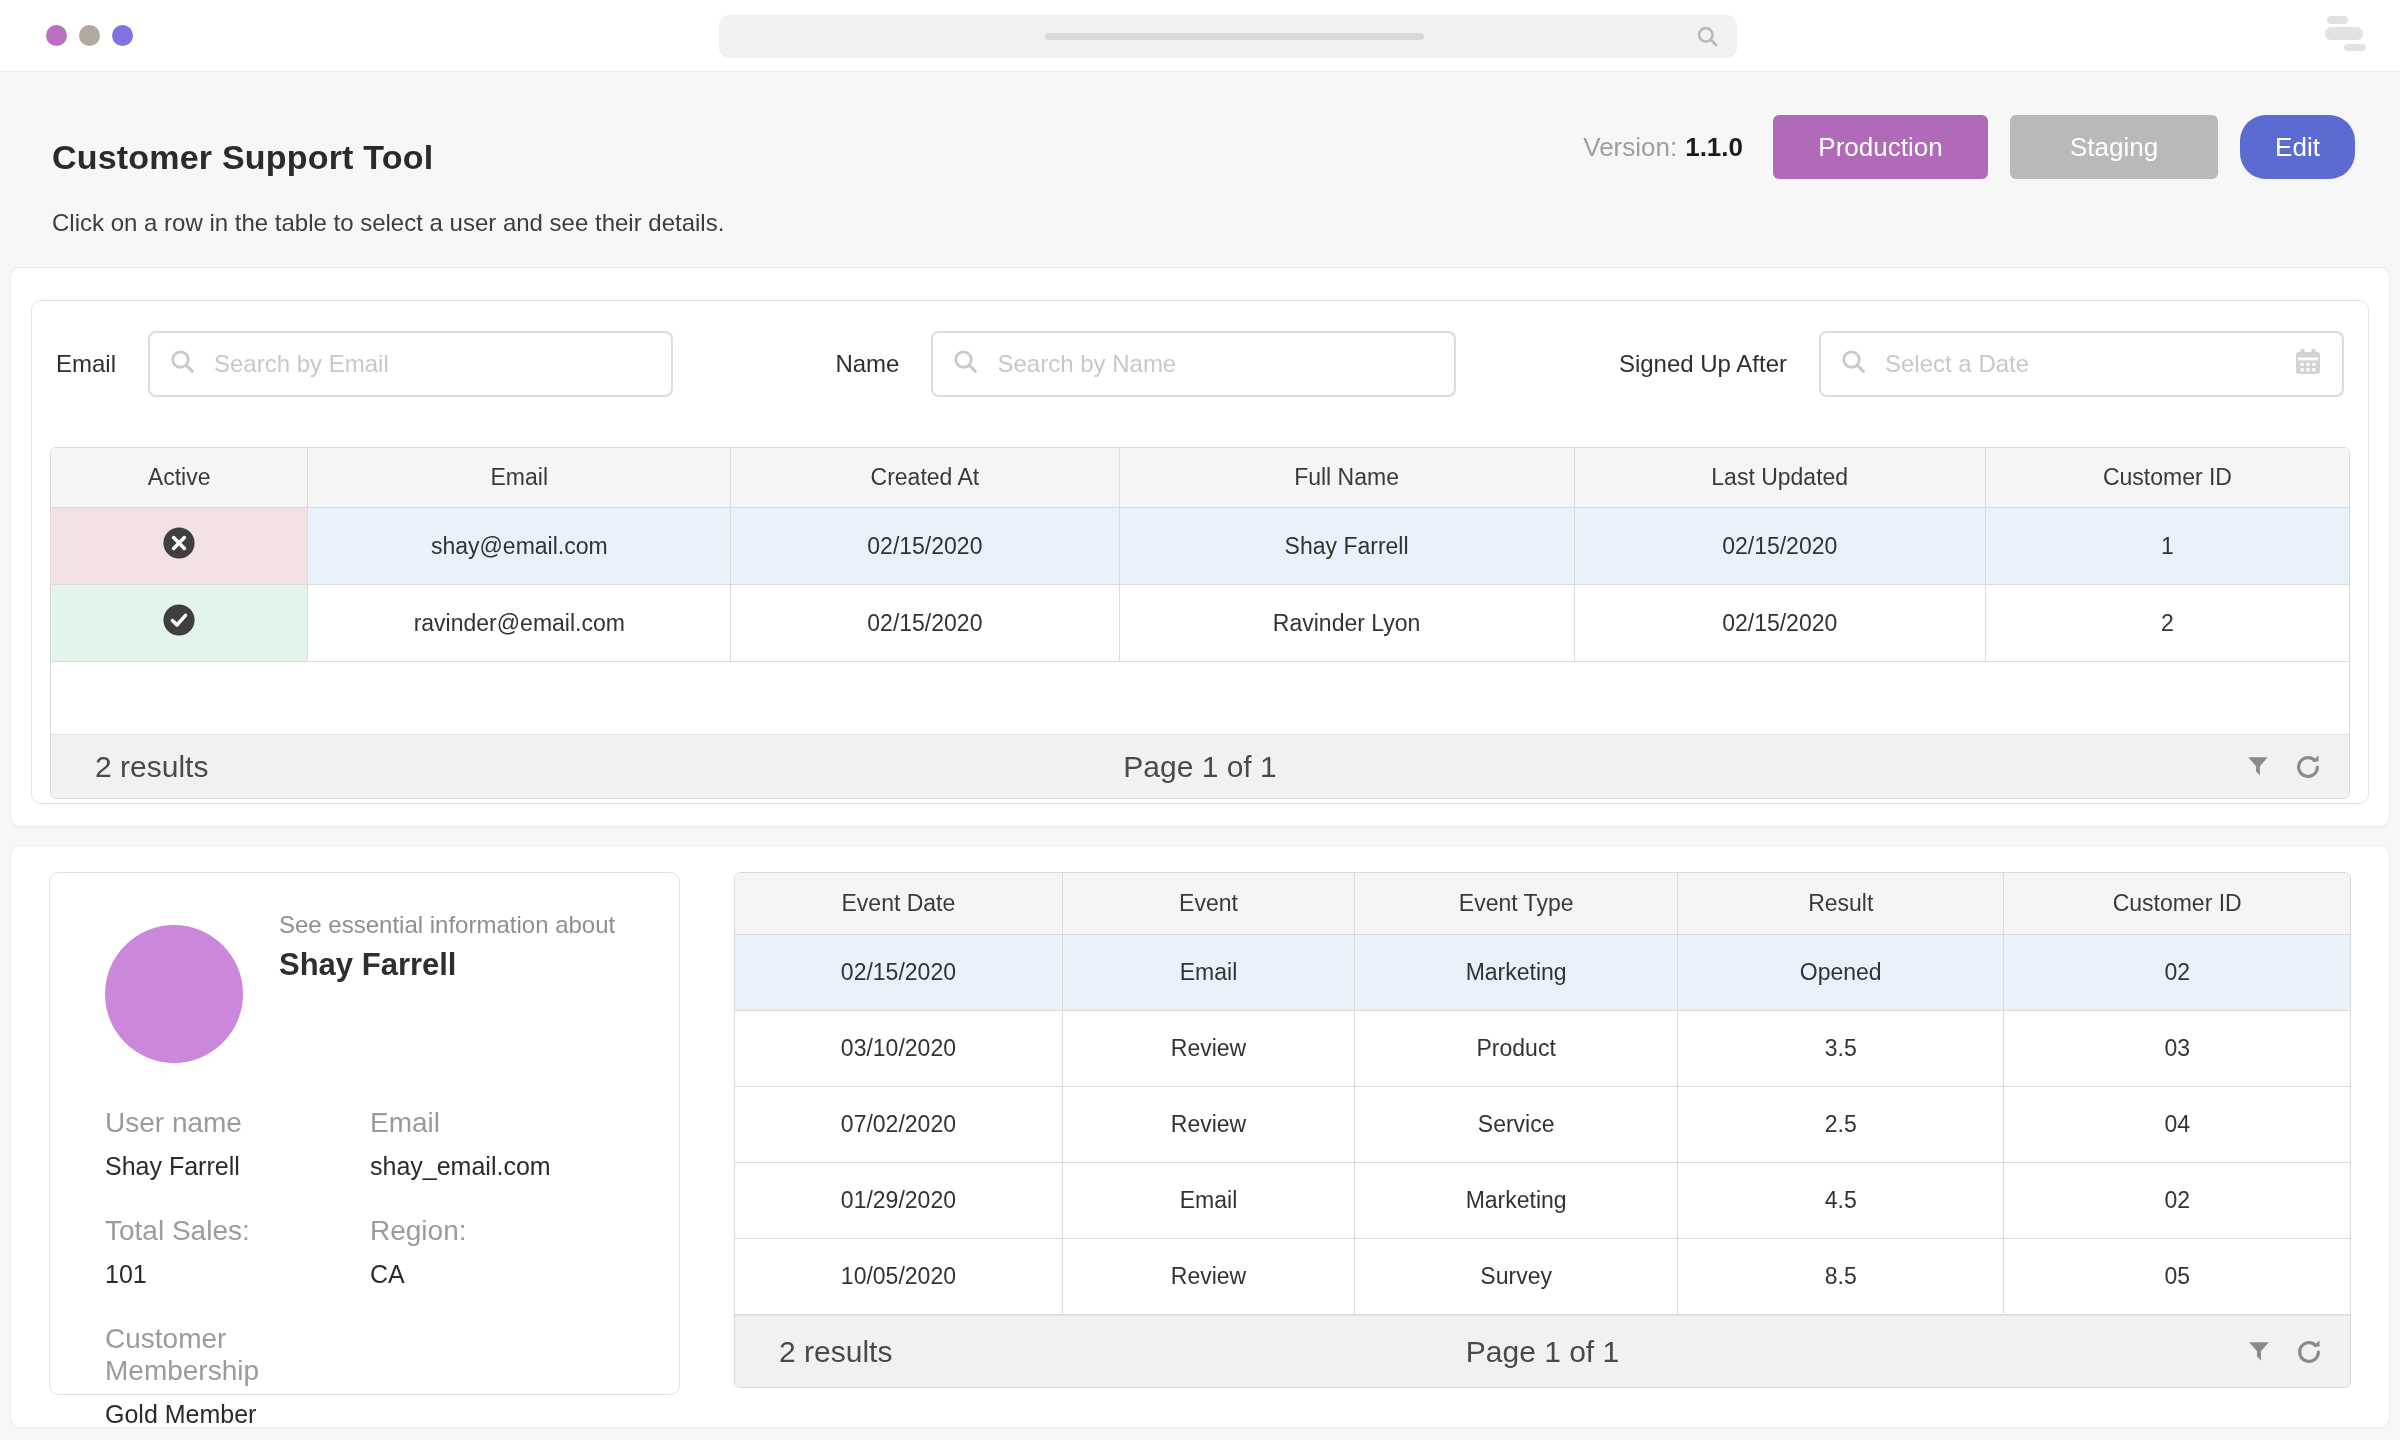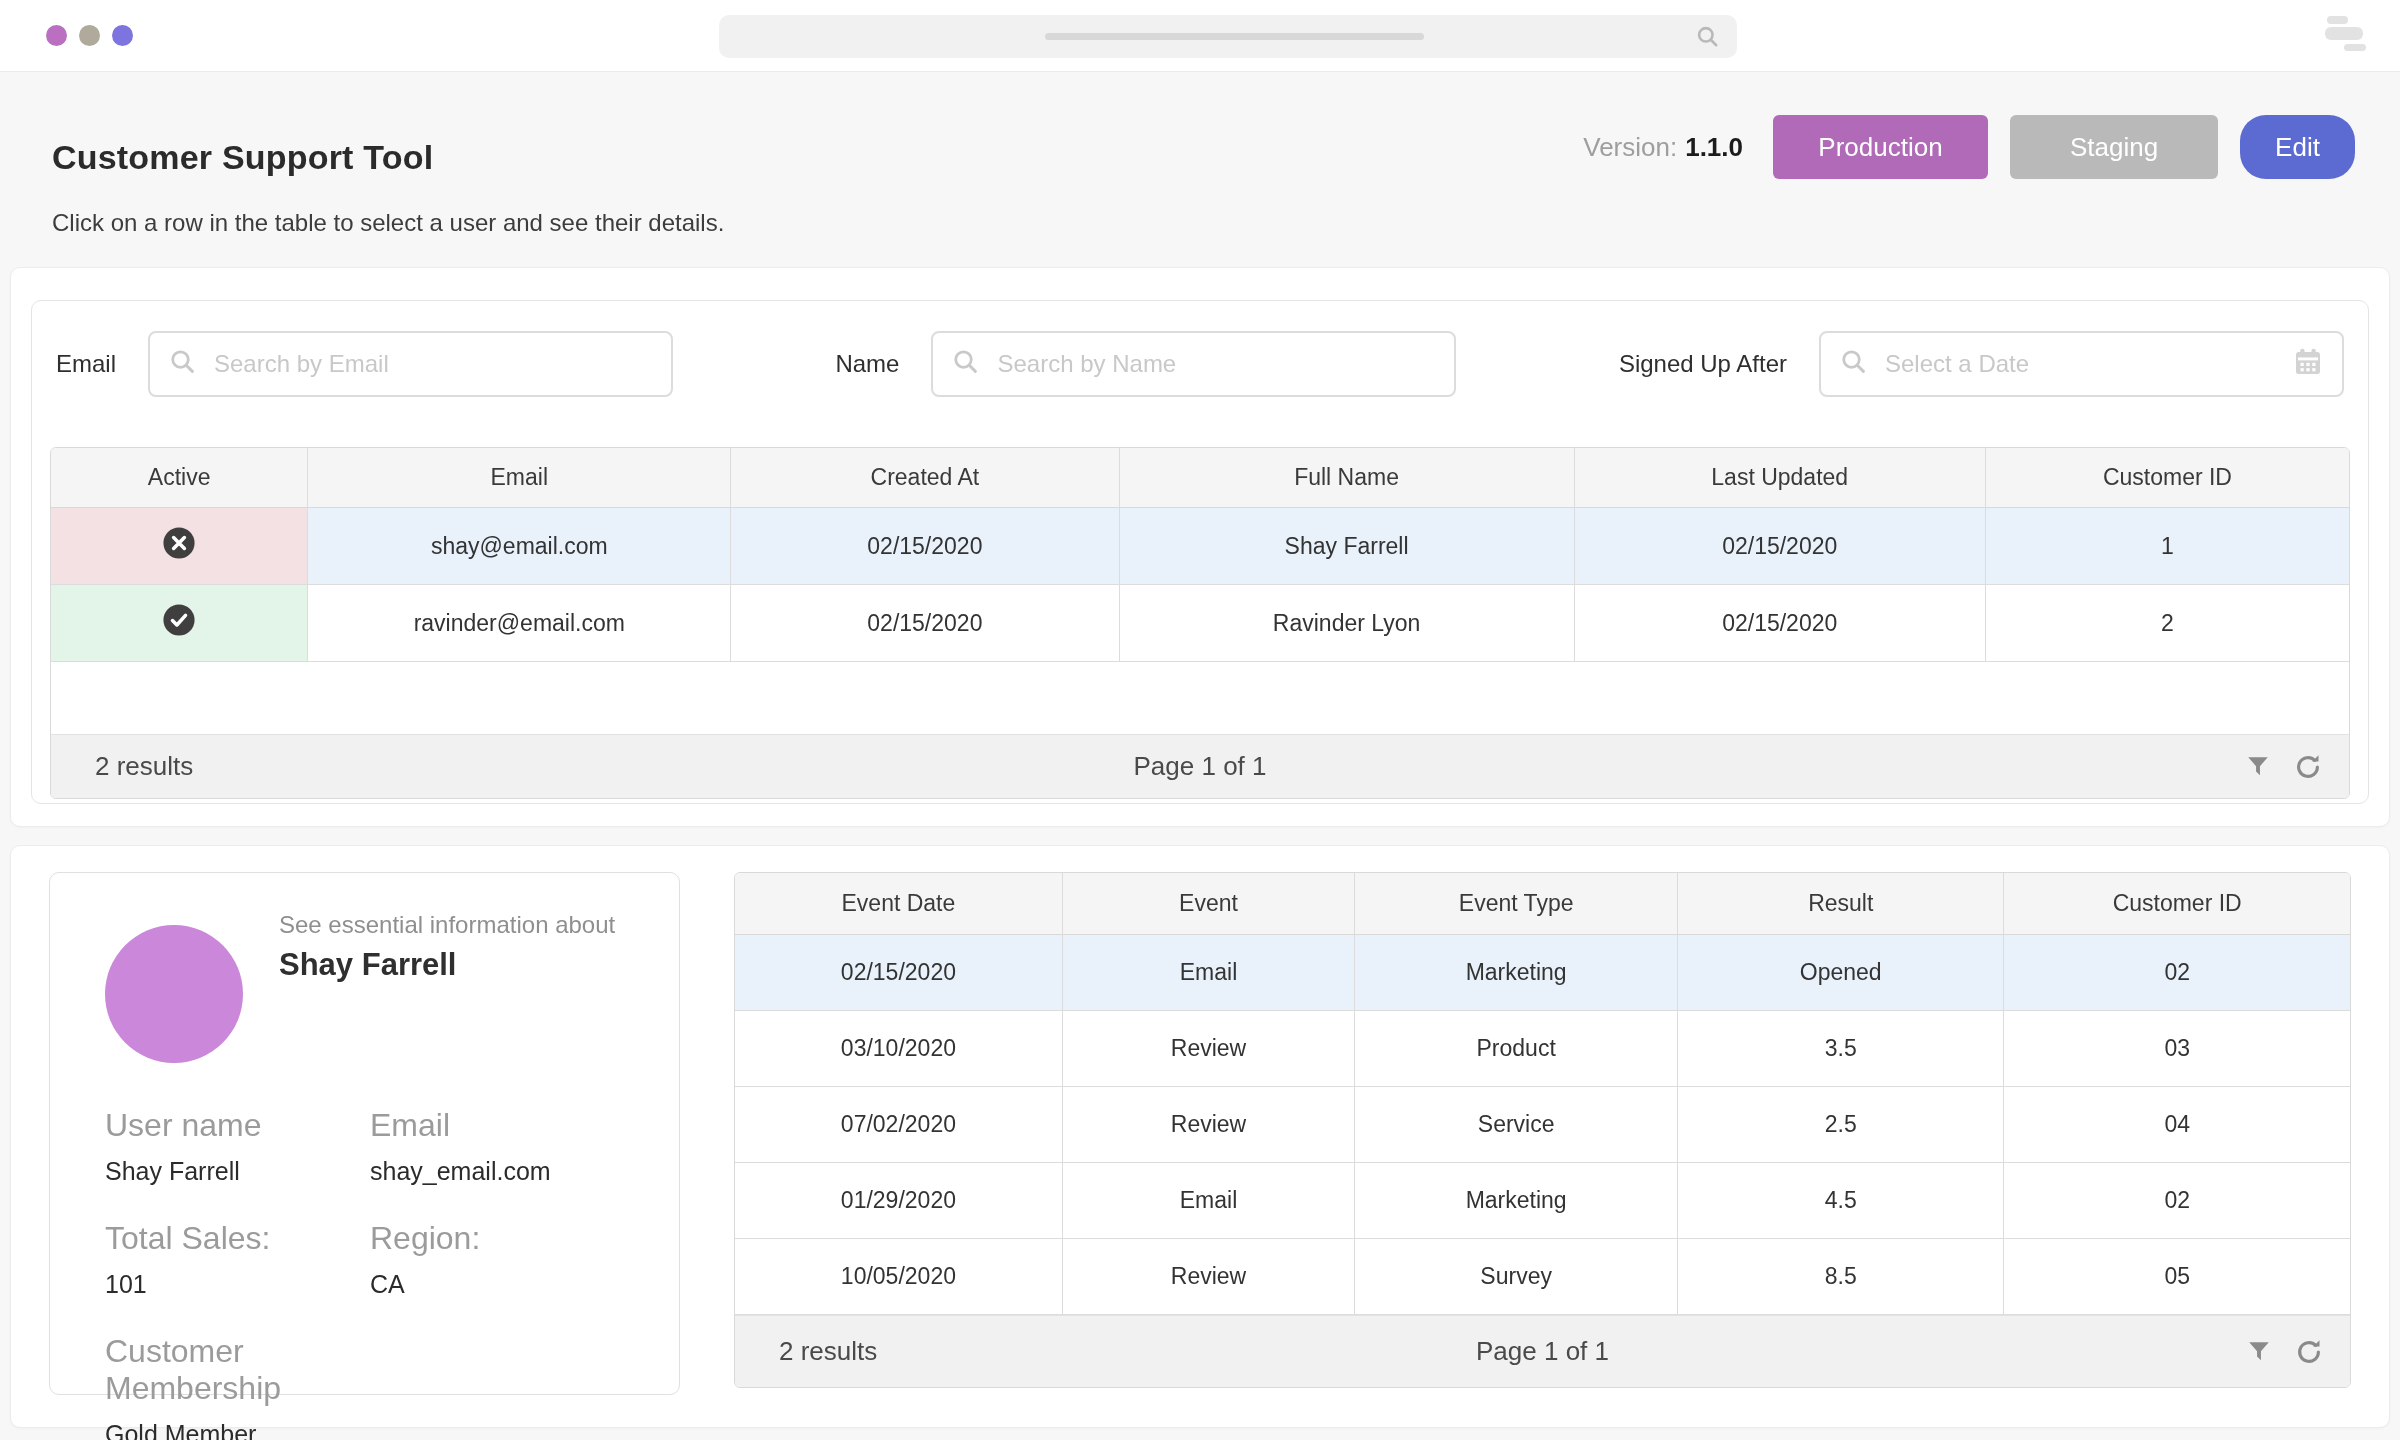--- a/index.html
+++ b/index.html
@@ -122,21 +122,21 @@
   .events-table td { height: 76px; }
   tr.selected td { background: #e9f1fa; }
   td.cell-inactive { background: #f4e1e3 !important; }
   td.cell-active   { background: #e3f5e9 !important; }
   .table-spacer { height: 72px; background: #fff; }
   .table-footer {
     position: relative;
     background: #f1f1f1;
     border-top: 1px solid #e2e2e2;
     display: flex; align-items: center;
-    font-size: 26px; color: #4a4a4a;
+    font-size: 30px; color: #4a4a4a;
   }
   .users-footer { height: 64px; }
   .events-footer { height: 72px; }
   .results-count { margin-left: 44px; }
   .page-indicator {
     position: absolute; left: 0; right: 0;
     text-align: center; color: #4a4a4a;
   }
   .footer-icons { margin-left: auto; margin-right: 26px; display: flex; gap: 22px; align-items: center; z-index: 1; }
   .footer-icons svg { display: block; cursor: pointer; }
@@ -148,21 +148,21 @@
     background: #fff;
     padding: 52px 40px 0 55px;
     flex-shrink: 0;
   }
   .detail-top { display: flex; }
   .avatar { width: 138px; height: 138px; border-radius: 50%; flex-shrink: 0; }
   .detail-intro-block { margin-left: 36px; margin-top: -14px; }
   .detail-intro { font-size: 24px; color: #8f8f8f; }
   .detail-name { font-size: 31px; font-weight: 600; color: #2f2f2f; margin-top: 8px; }
   .fields { margin-top: 44px; display: grid; grid-template-columns: 265px 1fr; row-gap: 34px; }
-  .field-label { font-size: 32px; color: #9b9b9b; }
+  .field-label { font-size: 28px; color: #9b9b9b; }
   .field-value { font-size: 25px; color: #2b2b2b; margin-top: 13px; }
 
   .events-wrap { flex: 1; }
 
   .icon-status { display: inline-block; vertical-align: middle; }
 </style>
 </head>
 <body>
 
 <div class="topbar">

